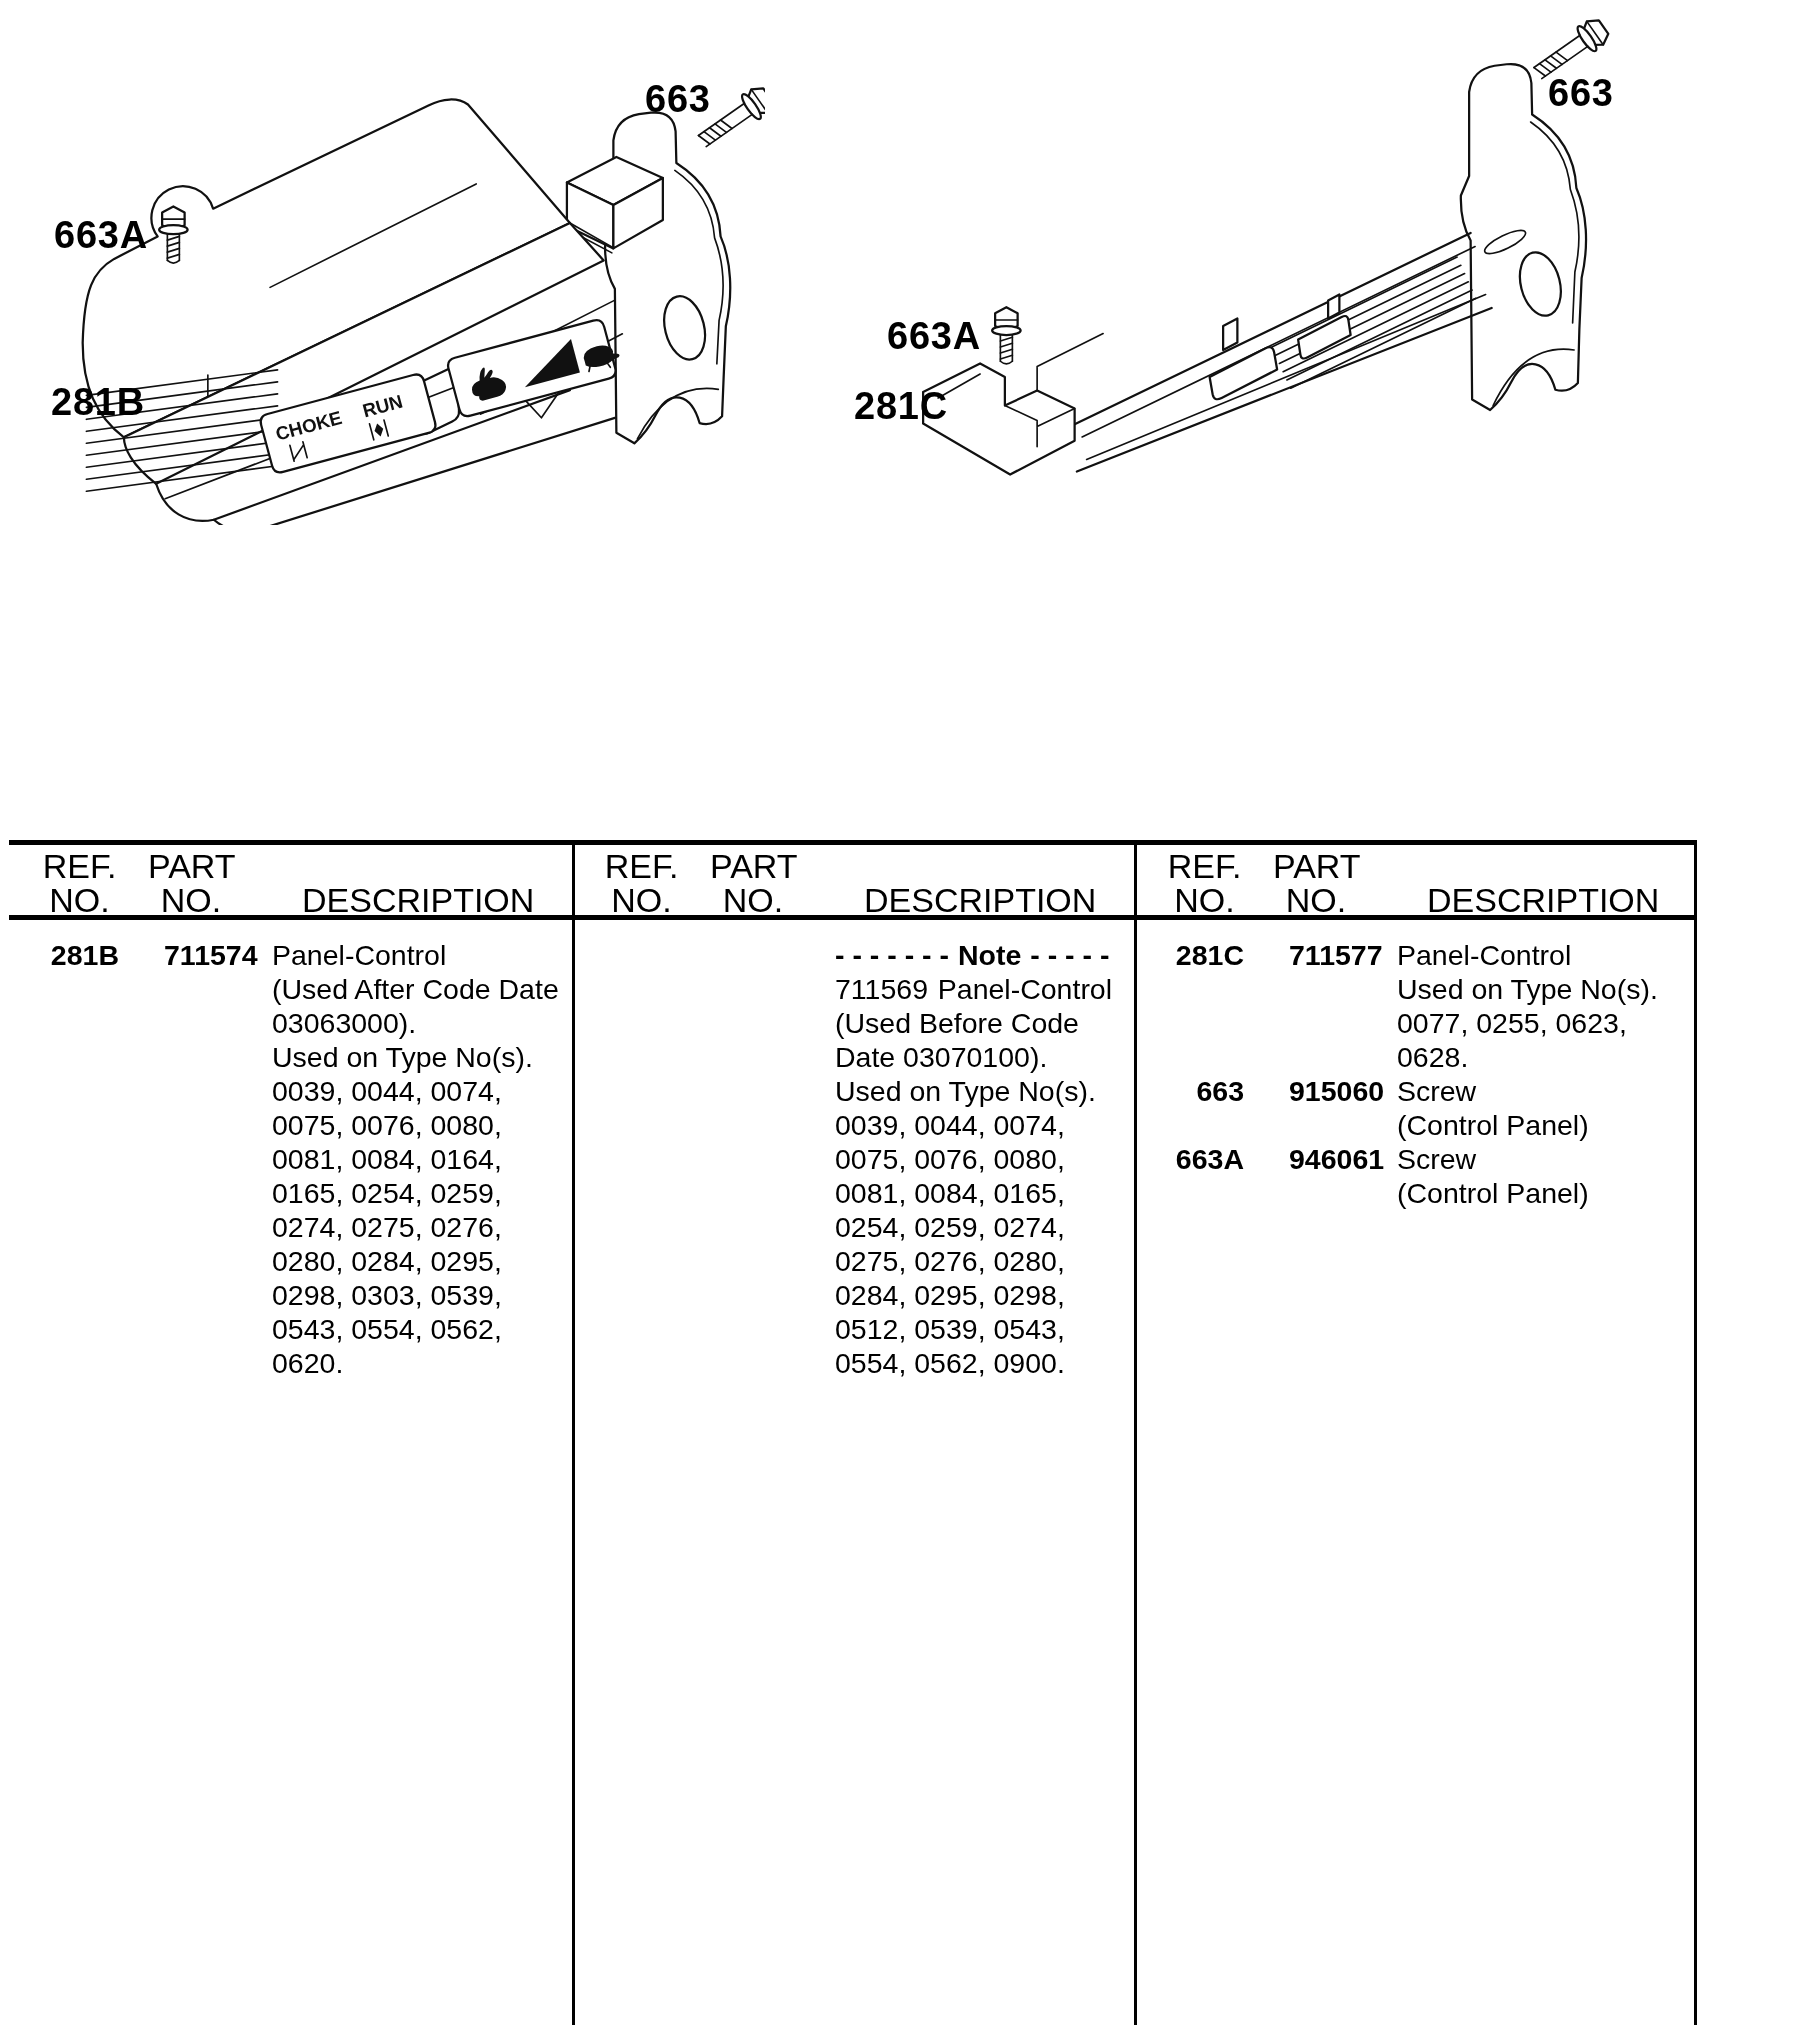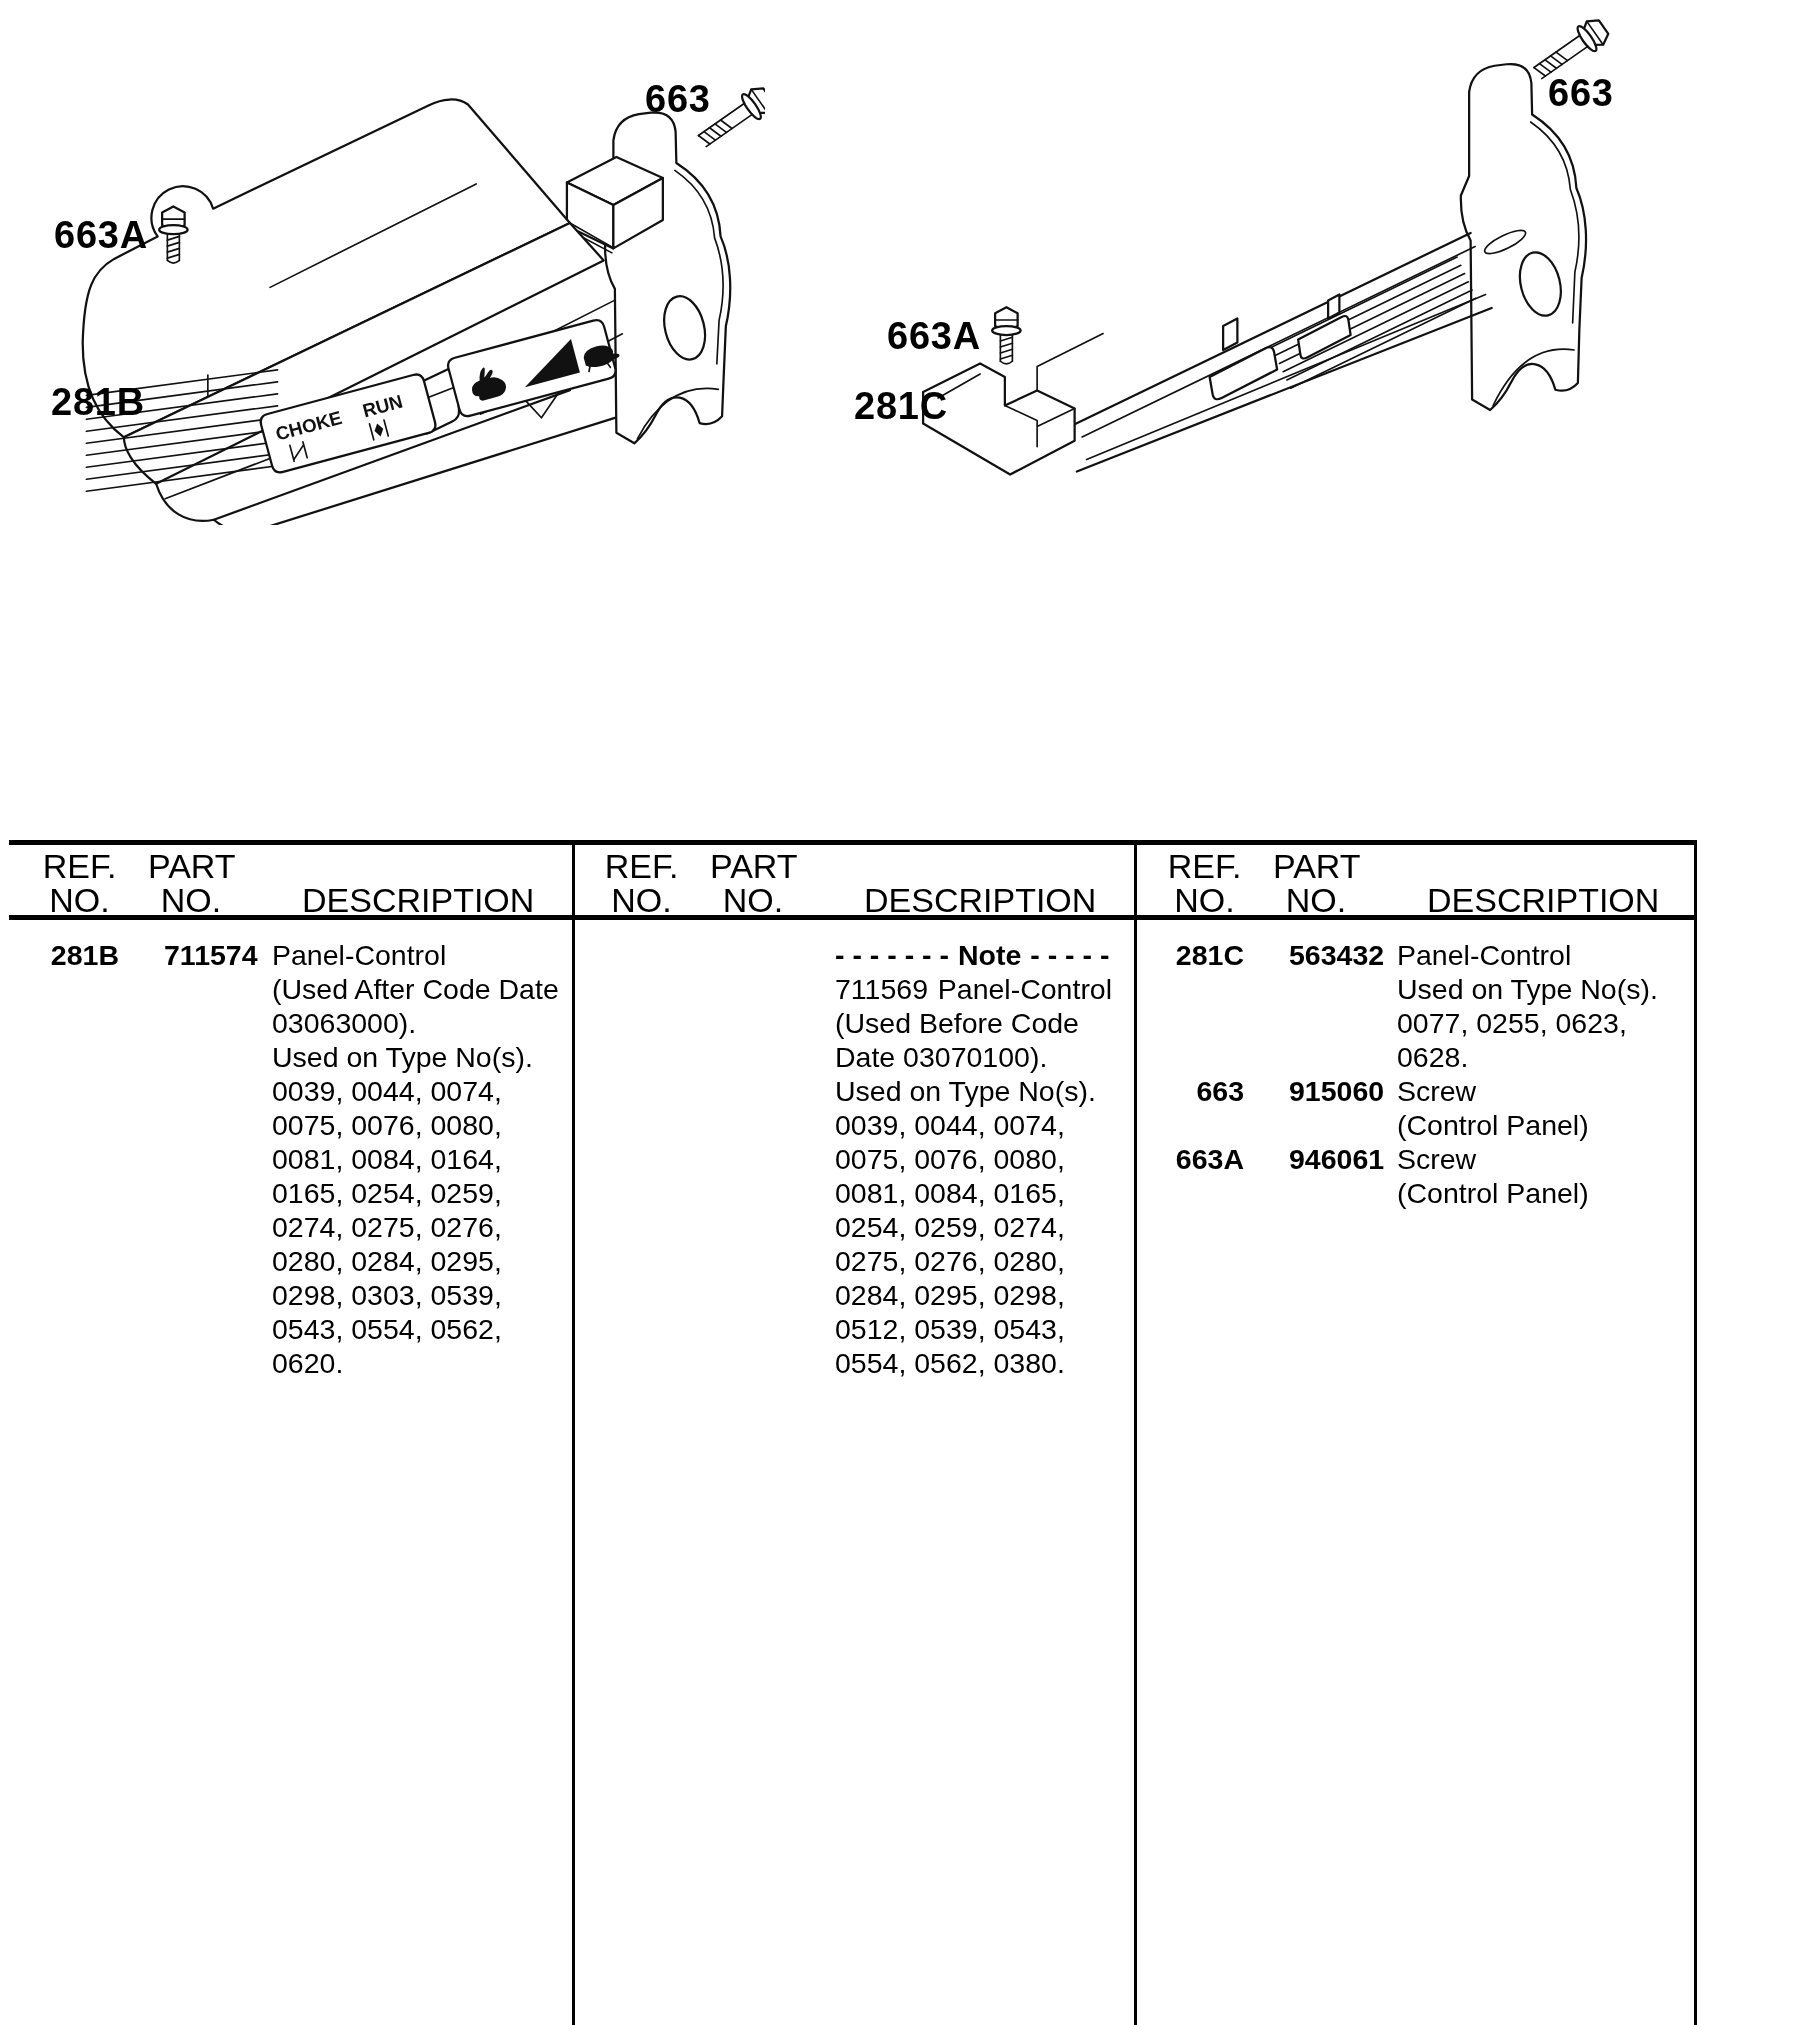--- a/index.html
+++ b/index.html
@@ -251,28 +251,28 @@
       <div class="desc">(Used Before Code
 Date 03070100).
 Used on Type No(s).
 0039, 0044, 0074,
 0075, 0076, 0080,
 0081, 0084, 0165,
 0254, 0259, 0274,
 0275, 0276, 0280,
 0284, 0295, 0298,
 0512, 0539, 0543,
-0554, 0562, 0380.</div>
+0554, 0562, 0900.</div>
     </div>
   </div>
 
   <div class="col" style="left:1134px;top:938px;">
     <div class="entry">
       <div class="ref">281C</div>
-      <div class="part">563432</div>
+      <div class="part">711577</div>
       <div class="desc">Panel-Control
 Used on Type No(s).
 0077, 0255, 0623,
 0628.</div>
     </div>
     <div class="entry">
       <div class="ref">663</div>
       <div class="part">915060</div>
       <div class="desc">Screw
 (Control Panel)</div>

